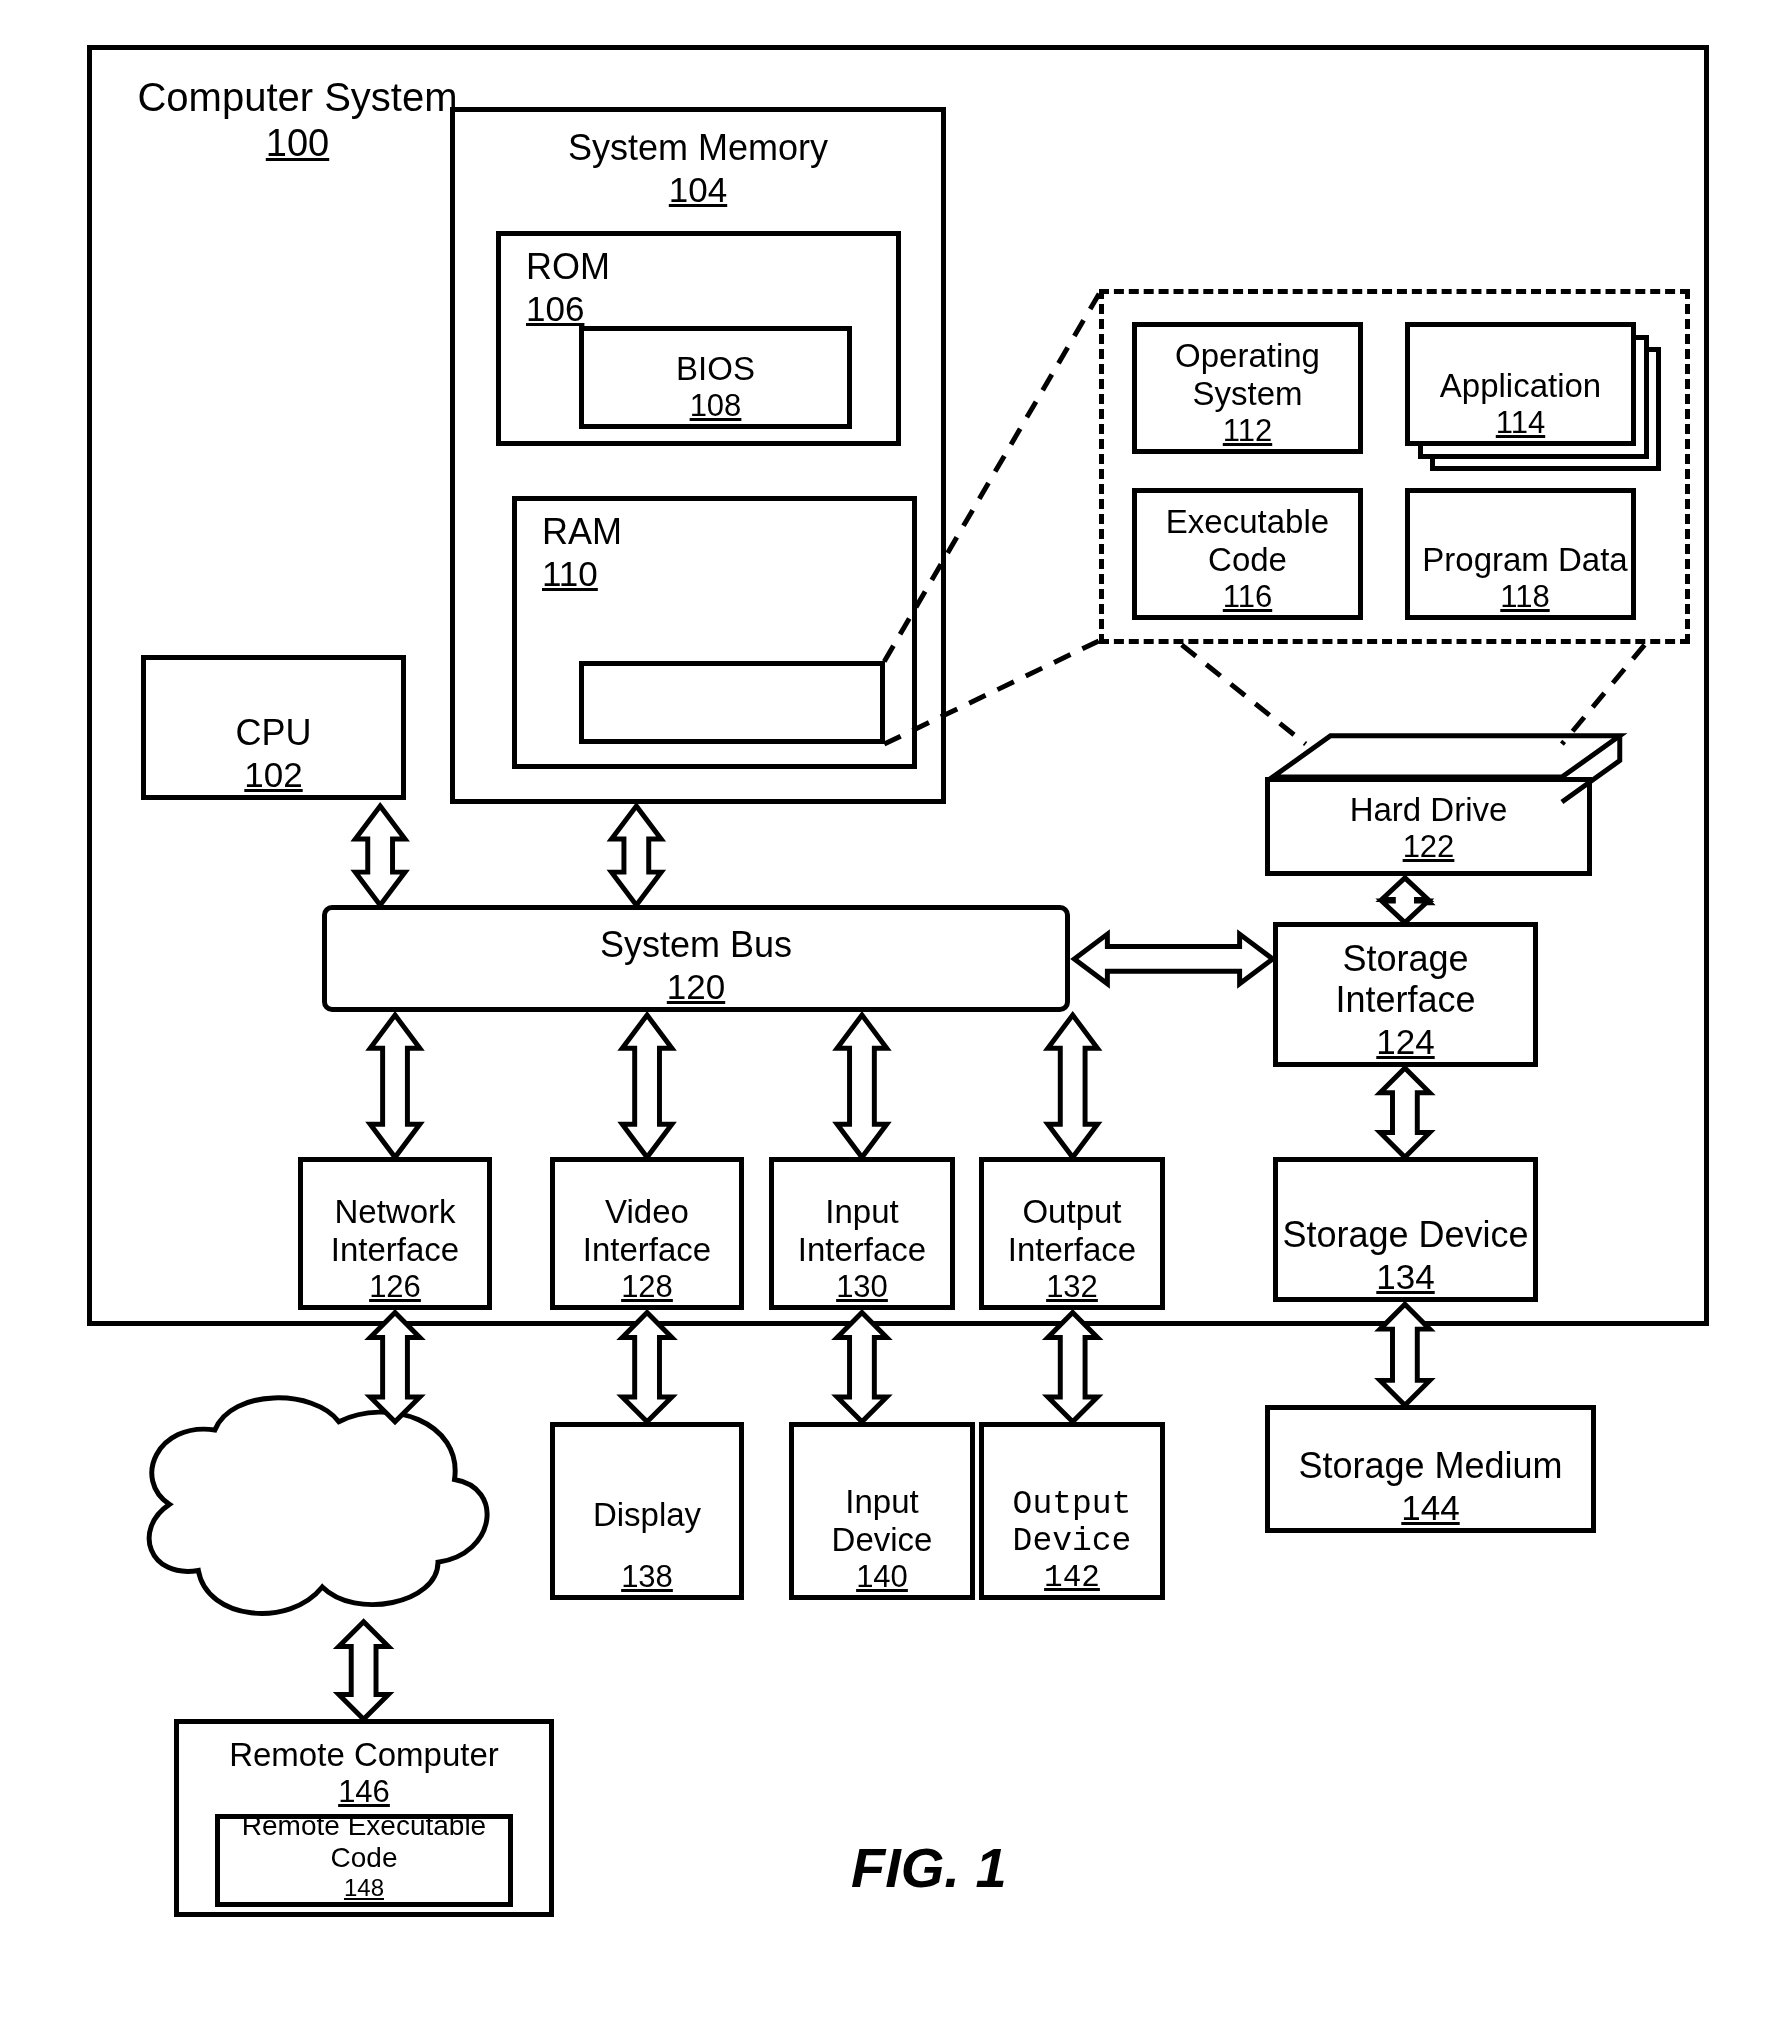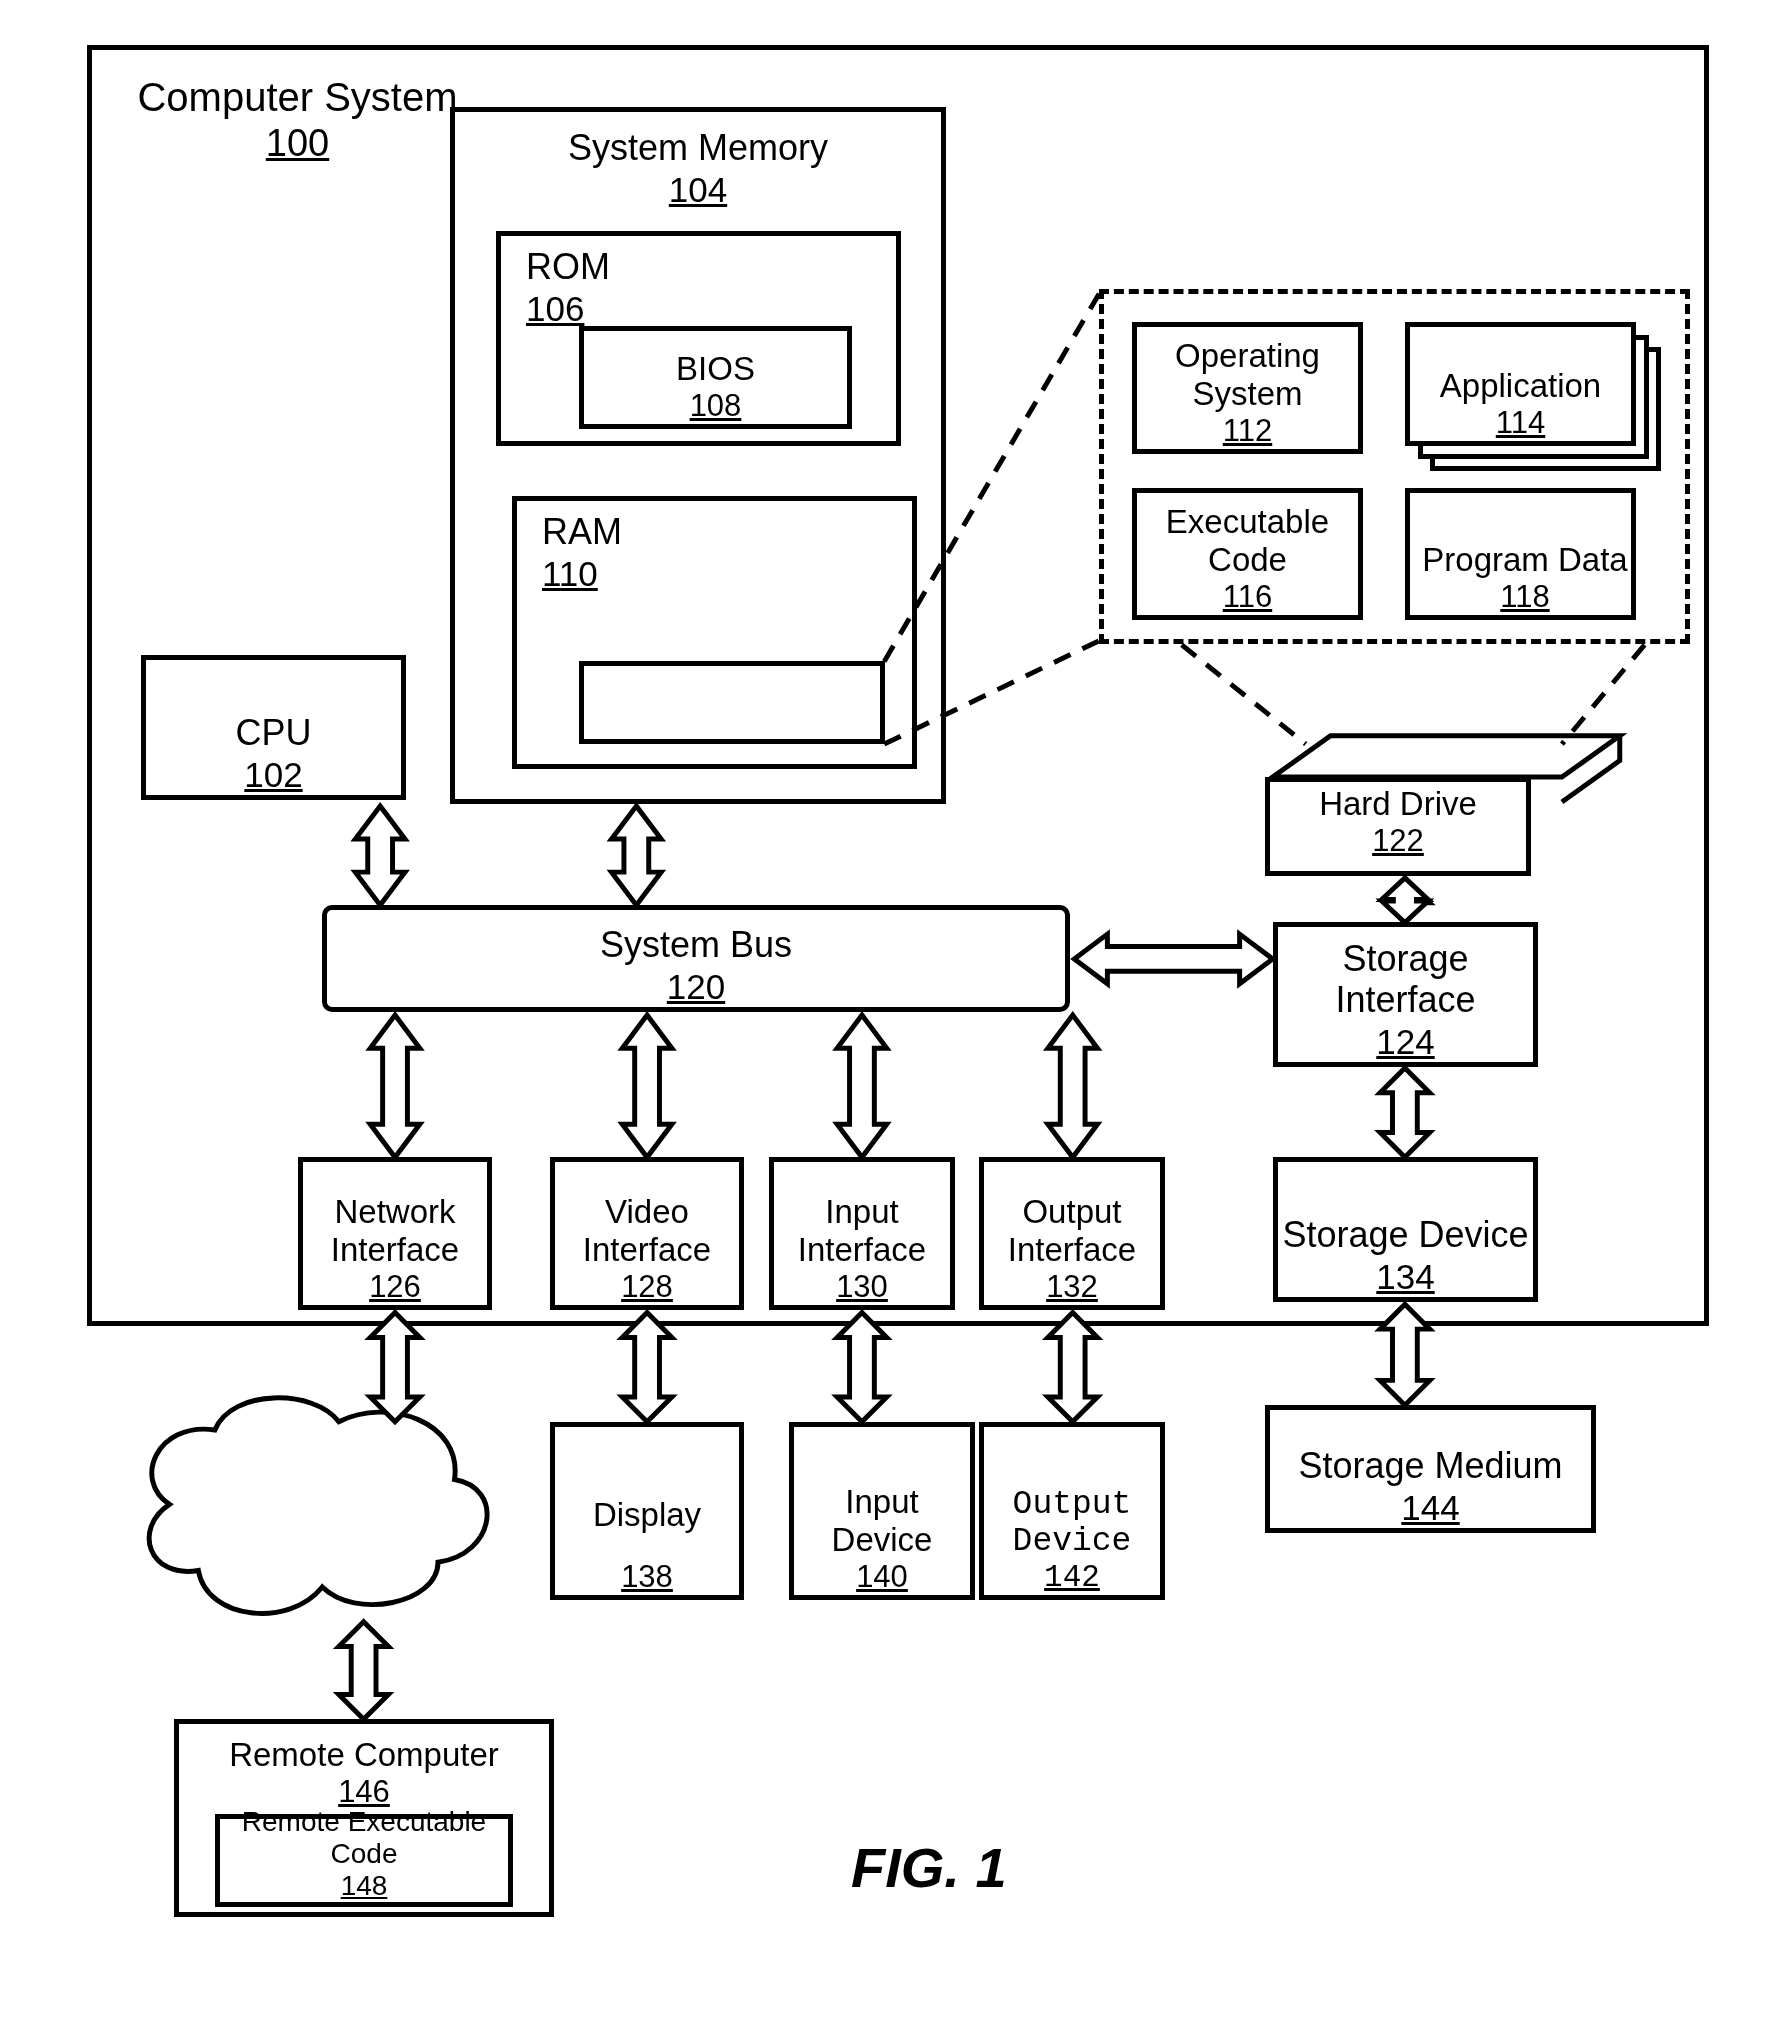--- a/index.html
+++ b/index.html
@@ -126,21 +126,21 @@
   <div class="box" style="left:1132px; top:488px; width:231px; height:132px;">
     <div class="small-title">Executable Code</div>
     <div class="small-num">116</div>
   </div>
 
   <div class="box" style="left:1405px; top:488px; width:231px; height:132px;padding-left:9px;">
     <div class="small-title">Program Data</div>
     <div class="small-num">118</div>
   </div>
 
-  <div class="box" style="left:1265px; top:777px; width:266px; height:99px; justify-content:flex-end; padding-bottom:12px;">
+  <div class="box" style="left:1265px; top:777px; width:327px; height:99px; justify-content:flex-end; padding-bottom:6px;">
     <div class="small-title">Hard Drive</div>
     <div class="small-num">122</div>
   </div>
 
   <div class="box" style="left:322px; top:905px; width:748px; height:107px;border-radius:10px;">
     <div class="title">System Bus</div>
     <div class="num">120</div>
   </div>
 
   <div class="box" style="left:1273px; top:922px; width:265px; height:145px;">
@@ -191,21 +191,21 @@
     <div class="title">Network</div>
     <div class="num">136</div>
   </div>
 
   <div class="box" style="left:174px; top:1719px; width:380px; height:198px; justify-content:flex-start; padding-top:11.6px;">
     <div class="small-title">Remote Computer</div>
     <div class="small-num">146</div>
   </div>
   <div class="box" style="left:215px; top:1814px; width:298px; height:93px;">
     <div class="small-title" style="font-size:28px;">Remote Executable Code</div>
-    <div class="small-num" style="font-size:28px;">148</div>
+    <div class="small-num" style="font-size:24px;">148</div>
   </div>
 
   <div class="fig" style="left:851px; top:1835px;">FIG. 1</div>
 
   <svg class="overlay" viewBox="0 0 2166 2463">
     <defs>
       
     </defs>
 
     <path d="

